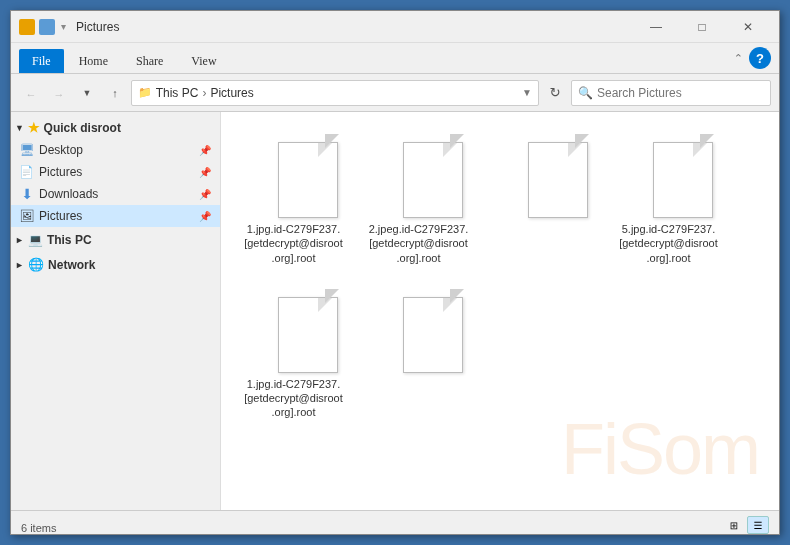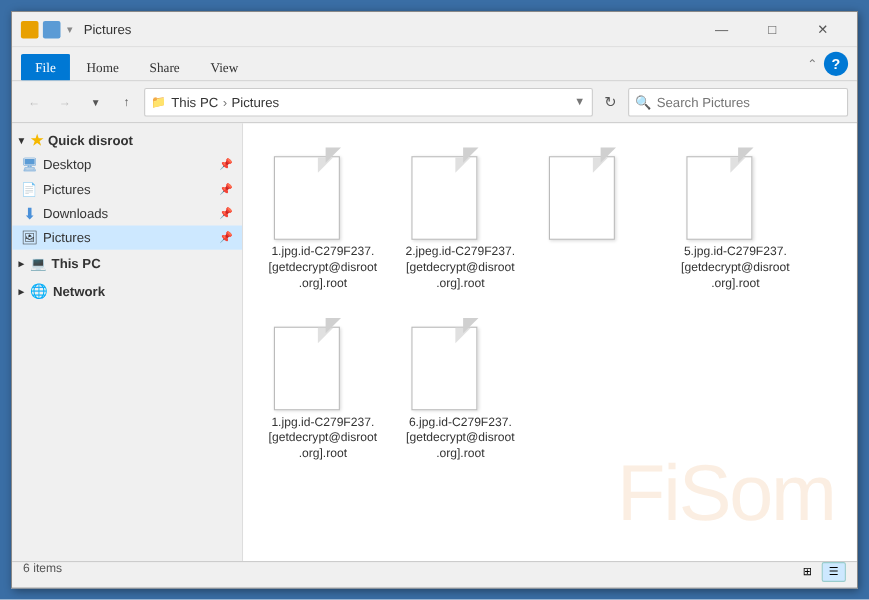--- a/index.html
+++ b/index.html
@@ -248,21 +248,21 @@
       flex-wrap: wrap;
       gap: 10px;
       padding: 5px;
       position: relative;
       z-index: 1;
     }
     .file-item {
       width: 115px;
       display: flex;
       flex-direction: column;
-      align-items: flex-start;
+      align-items: flex-end;
       padding: 6px;
       cursor: pointer;
       border: 1px solid transparent;
       border-radius: 2px;
       text-align: center;
     }
     .file-icon {
       width: 72px;
       height: 84px;
       position: relative;
@@ -295,21 +295,21 @@
       line-height: 1.3;
       word-break: break-word;
       width: 100%;
     }
     
     .status-bar {
       height: 24px;
       background: #f0f0f0;
       border-top: 1px solid #ccc;
       display: flex;
-      align-items: flex-start;
+      align-items: flex-end;
       padding: 0 10px;
       font-size: 11px;
       color: #555;
     }
     .status-text { flex: 1; }
     .view-buttons { display: flex; gap: 2px; }
     .view-btn {
       width: 22px; height: 18px;
       border: 1px solid transparent;
       background: transparent;
@@ -478,21 +478,20 @@
     </div>
             <div class="file-label">1.jpg.id-C279F237.[getdecrypt@disroot.org].root</div>
           </div>
           <div class="file-item">
             <div class="file-icon">
       <div class="doc-body" style="border-top-right-radius:0;">
         <div class="doc-corner2"></div>
       </div>
       <div style="position:absolute;top:0;right:5px;width:0;height:0;border-style:solid;border-width:14px 14px 0 0;border-color:#d0d0d0 transparent transparent transparent;"></div>
     </div>
-            <div class="file-label">6.jpg.id-C279F237.[getdecrypt@disroot.org].root</div>
           </div>
         </div>
     </div>
   </div>
 
   <div class="status-bar">
     <span class="status-text">6 items</span>
     <div class="view-buttons">
       <button class="view-btn">⊞</button>
       <button class="view-btn active">☰</button>

